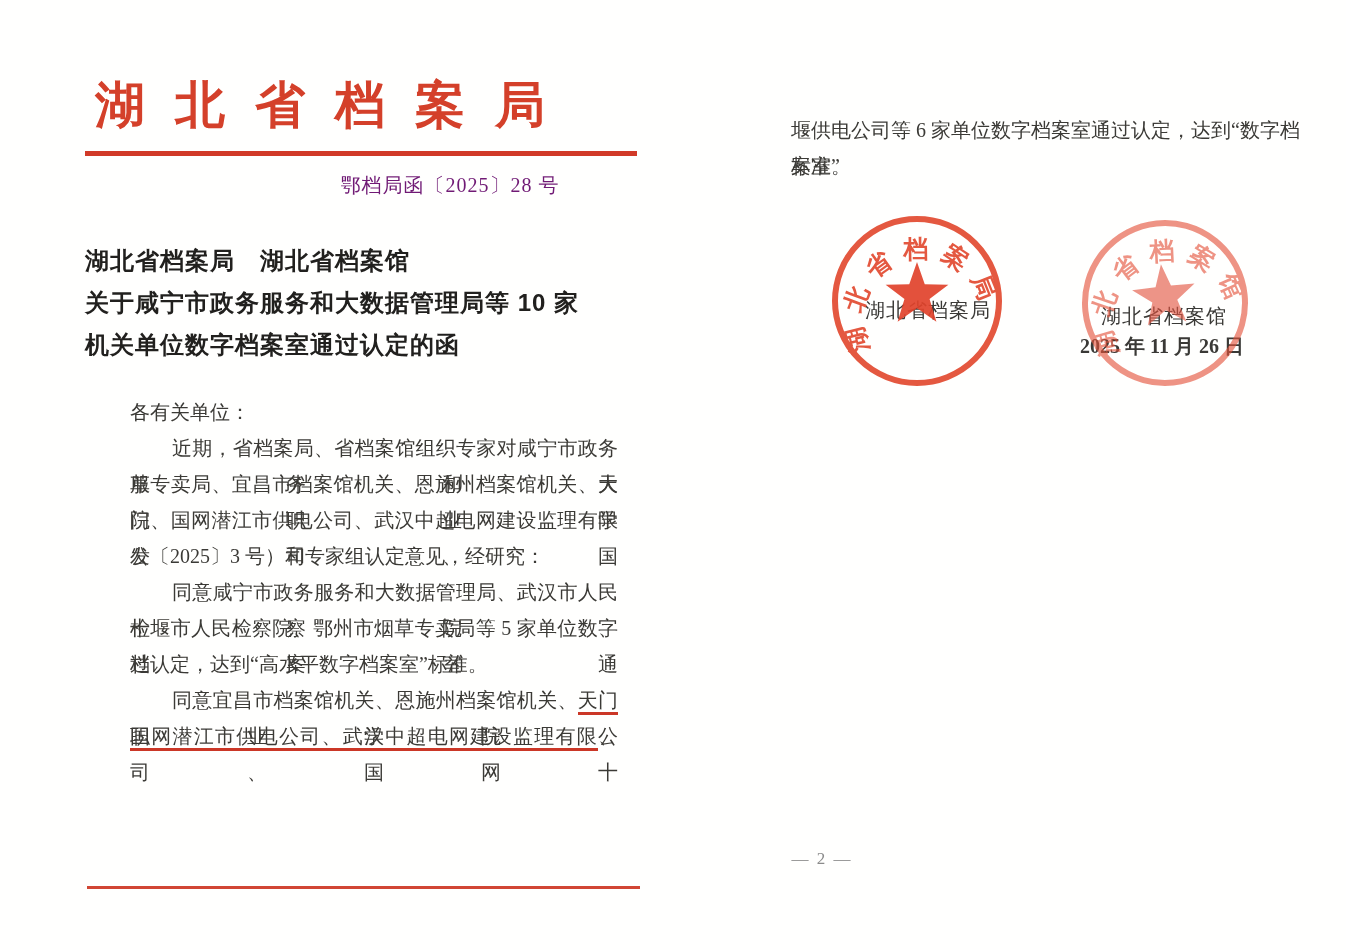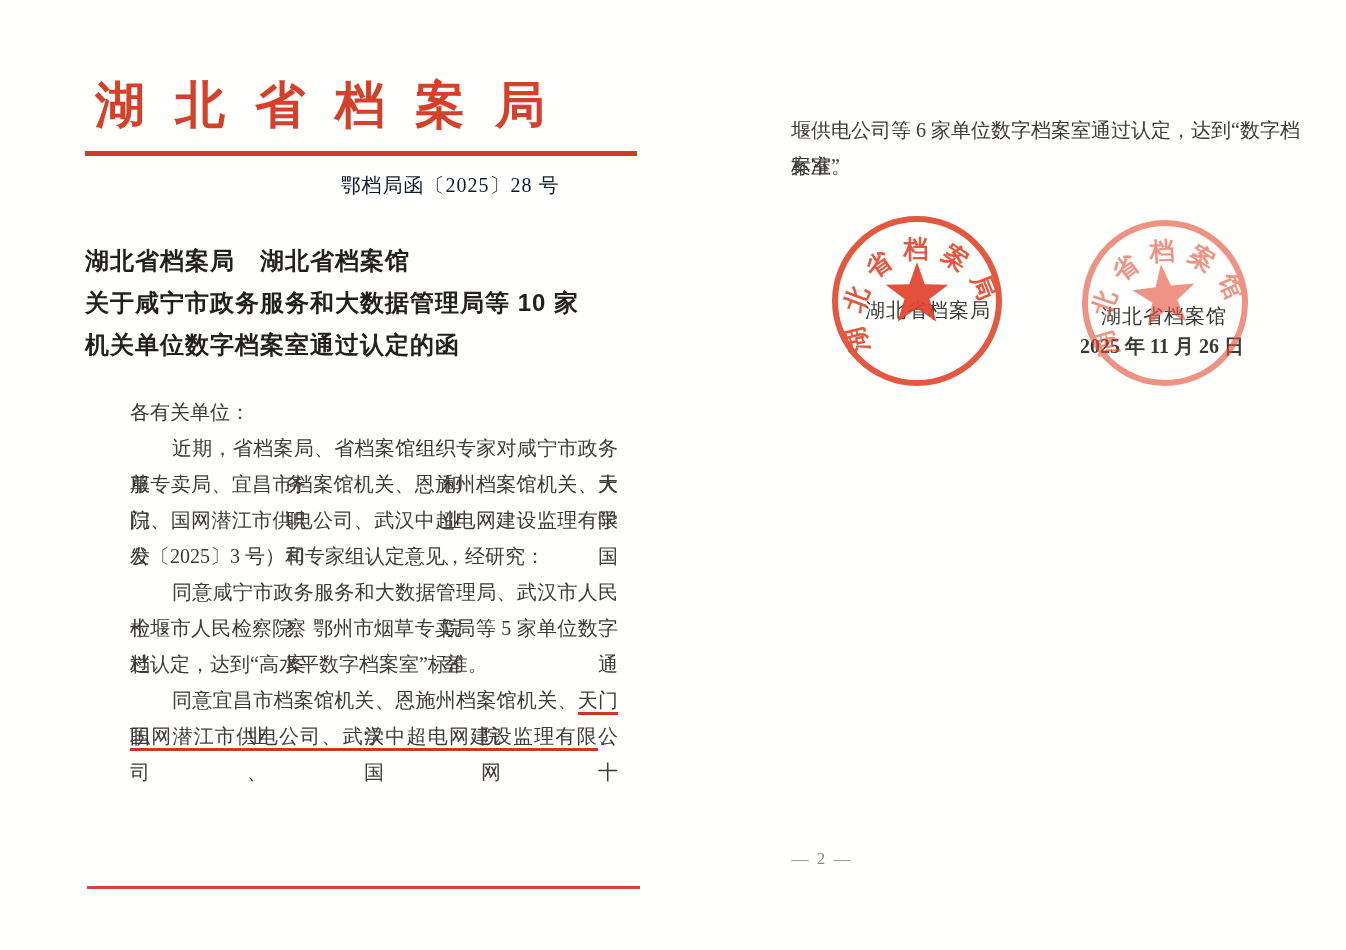--- a/index.html
+++ b/index.html
@@ -22,21 +22,21 @@
 
   
   #agency-header{
     position:absolute;left:95px;top:72px;width:450px;
     display:flex;justify-content:space-between;
     font-size:50px;font-weight:bold;color:#d4402a;
     font-family:"Liberation Serif","DejaVu Serif",serif;
   }
   #red-rule-top{position:absolute;left:85px;top:151px;width:552px;height:5px;background:#d13a28;}
   #doc-number{position:absolute;left:330px;top:172px;width:240px;text-align:center;
-    font-size:20px;color:#0f172a;letter-spacing:1px;}
+    font-size:20px;color:#701a75;letter-spacing:1px;}
   #doc-title{position:absolute;left:85px;top:240px;width:530px;text-align:left;
     font-family:"Liberation Sans","DejaVu Sans",sans-serif;
     font-weight:700;color:#21201e;font-size:24px;}
   #doc-title .tline{height:42px;line-height:42px;letter-spacing:1px;}
 
   #body-block{position:absolute;left:88px;top:394px;width:530px;font-size:20px;color:#3b3a36;}
   .line{height:36px;line-height:36px;white-space:nowrap;margin-left:42px;}
   .j{white-space:normal;text-align:justify;text-align-last:justify;}
   .ind{text-indent:2.1em;}
   #underline-seg{border-bottom:3px solid #cb3727;padding-bottom:1px;}

